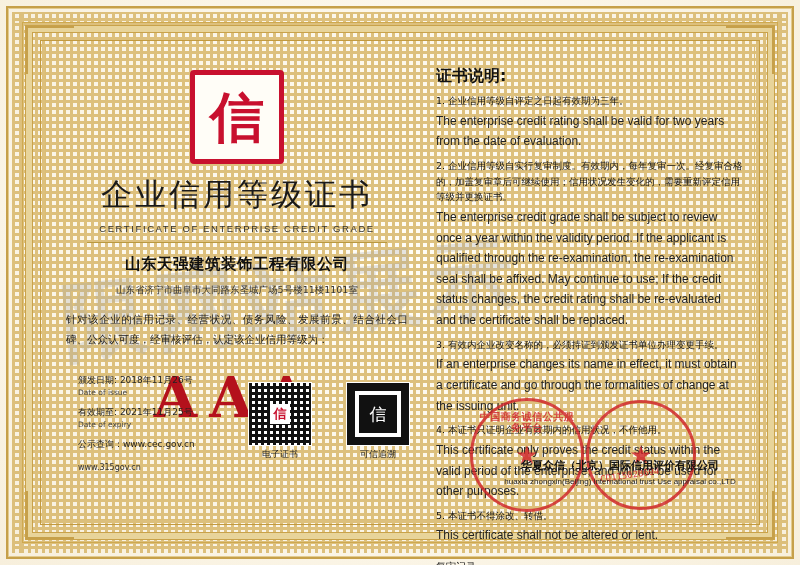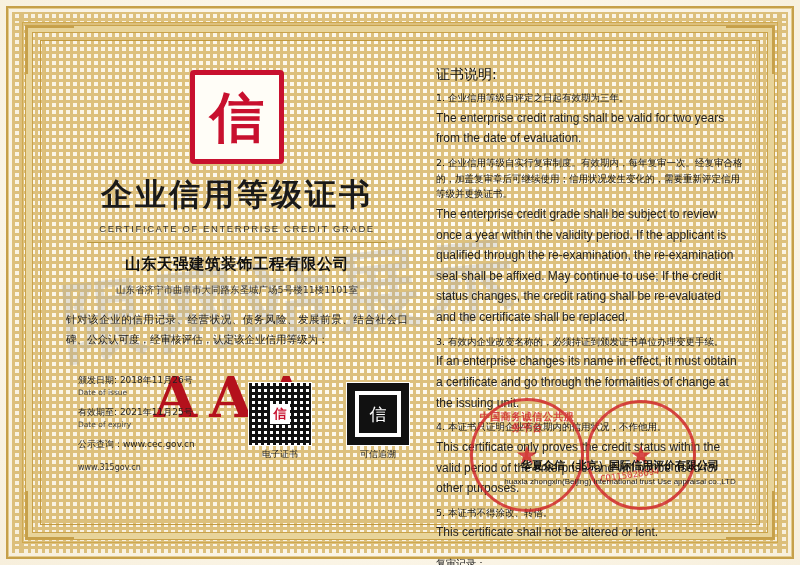--- a/index.html
+++ b/index.html
@@ -75,21 +75,21 @@
     width:84px;height:84px;margin:8px auto 4px auto;
     border:5px solid #c8102e;border-radius:4px;
     position:relative;background:#fffdf7;
   }
   .seal-logo .glyph{
     position:absolute;inset:0;display:flex;align-items:center;justify-content:center;
     color:#c8102e;font-size:54px;font-weight:bold;font-family:"DejaVu Serif",serif;
     line-height:1;
   }
   .title-cn{
-    text-align:center;font-size:31px;font-weight:bold;color:#1a1a1a;
+    text-align:center;font-size:31px;font-weight:normal;color:#1a1a1a;
     letter-spacing:3px;margin-top:10px;font-family:"DejaVu Sans",sans-serif;
   }
   .title-en{
     text-align:center;font-size:9.5px;color:#333;letter-spacing:1.6px;margin-top:7px;
   }
   .divider-line{
     width:300px;height:1px;background:#b9983f;margin:8px auto 0 auto;
   }
   .company{
     text-align:center;font-size:15.5px;font-weight:bold;color:#111;margin-top:11px;
@@ -132,21 +132,21 @@
   }
   .qr-box .qr-center span{color:#c8102e;font-size:13px;font-weight:bold;font-family:"DejaVu Serif",serif;}
   .qr-box.dark{background:#111;background-image:none;display:flex;align-items:center;justify-content:center;}
   .qr-box.dark .box-glyph{
     width:38px;height:38px;border:4px solid #fff;display:flex;align-items:center;justify-content:center;
     color:#fff;font-size:17px;font-family:"DejaVu Serif",serif;
   }
   .qr-label{font-size:9px;color:#222;margin-top:2px;font-family:"DejaVu Sans",sans-serif;}
 
   
-  .notes-title-cn{font-size:14px;color:#111;font-family:"DejaVu Sans",sans-serif;}
+  .notes-title-cn{font-size:16px;color:#111;font-family:"DejaVu Sans",sans-serif;font-weight:bold;}
   .notes-title-en{font-size:9px;color:#333;margin-top:3px;}
   .note-cn{font-size:9.5px;color:#111;line-height:1.65;margin-top:6px;font-family:"DejaVu Sans",sans-serif;}
   .note-en{font-size:12px;color:#222;line-height:1.72;margin-top:2px;}
   .reexam{margin-top:14px;}
   .reexam-cn{font-size:10px;color:#111;font-family:"DejaVu Sans",sans-serif;}
   .reexam-en{font-size:8.6px;color:#222;margin-top:3px;text-decoration:underline;}
   .reexam-line{border-bottom:1px solid #444;height:1px;margin-top:2px;}
 
   
   .stamp{

